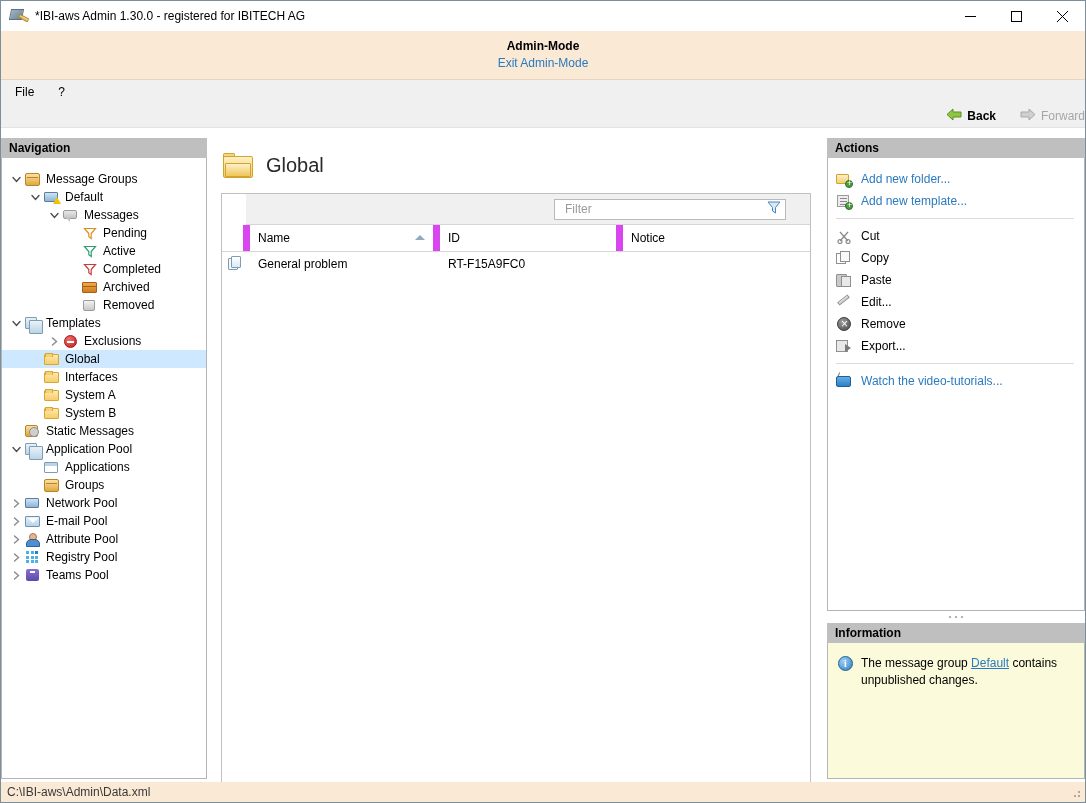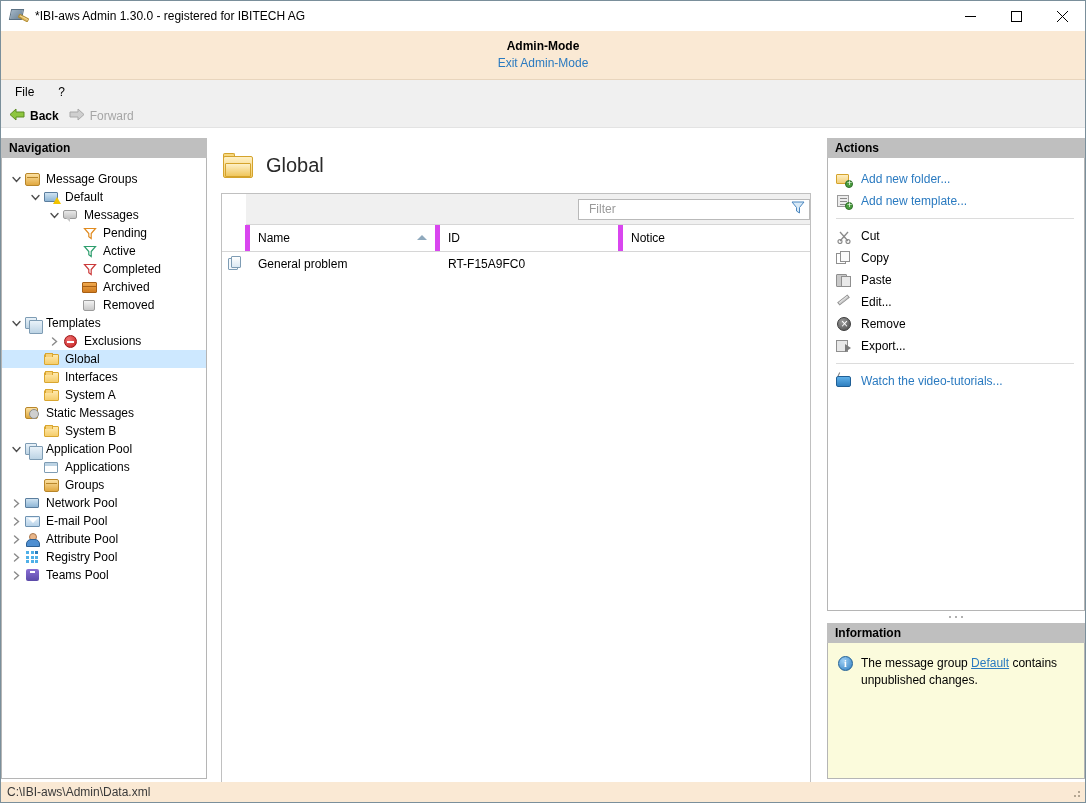--- a/index.html
+++ b/index.html
@@ -91,22 +91,23 @@
     gap: 16px;
   }
   .menuitem { font-size: 12px; color: #000; padding: 2px 4px; cursor: default; }
 
   
   .navtoolbar {
     height: 24px;
     background: #f0f0f0;
     display: flex; align-items: center;
     padding-left: 8px;
-    gap: 10px;
+    gap: 24px;
     border-bottom: 1px solid #e3e3e3;
+    justify-content: flex-end;
   }
   .navbtn { display: flex; align-items: center; gap: 5px; cursor: pointer; }
   .navbtn .lbl { font-size: 12px; }
   .navbtn.enabled .lbl { color: #000; font-weight: bold; }
   .navbtn.disabled .lbl { color: #a6a6a6; }
 
   
   .body-area {
     position: absolute;
     left: 0; top: 137px;
@@ -320,21 +321,21 @@
     width: 590px; height: 719px;
     border: 1px solid #c0c0c0;
     background: #ffffff;
     overflow: hidden;
   }
   .grid-toolbar {
     height: 31px;
     background: #f0f0f0;
     border-bottom: 1px solid #d6d6d6;
     display: flex; align-items: center; justify-content: flex-end;
-    padding-right: 0;
+    padding-right: 24px;
     margin-left: 24px;
   }
   .filterbox {
     width: 232px; height: 21px;
     background: #ffffff;
     border: 1px solid #b9b9b9;
     display: flex; align-items: center;
     padding: 0 4px 0 8px;
   }
   .filterbox input {
@@ -349,21 +350,21 @@
   .grid-head {
     height: 27px;
     display: flex;
     background: #ffffff;
     border-bottom: 1px solid #d6d6d6;
     font-size: 12px;
   }
   .gh-cell {
     display: flex; align-items: center;
     padding-left: 8px;
-    border-right: 5px solid #d946ef;
+    border-right: 7px solid #d946ef;
     position: relative;
     cursor: pointer;
   }
   .gh-cell:last-child { border-right: none; }
   .gh-icon-col { width: 28px; padding-left: 0; }
   .gh-name { width: 190px; }
   .gh-id   { width: 183px; }
   .gh-notice { flex: 1; }
   .sortarrow {
     position: absolute; right: 8px; top: 10px;
@@ -745,34 +746,34 @@
           </div>
           <div class="tnode">
             <span style="display:inline-block;width:25px;flex:0 0 auto"></span>
             <span class="twist"></span>
             <span class="ticon">
               <span class="folder-ic"></span>
             </span>
             <span class="tlabel">System A</span>
           </div>
           <div class="tnode">
+            <span style="display:inline-block;width:25px;flex:0 0 auto"></span>
+            <span class="twist"></span>
+            <span class="ticon">
+              <span class="folder-ic"></span>
+            </span>
+            <span class="tlabel">System B</span>
+          </div>
+          <div class="tnode">
             <span style="display:inline-block;width:6px;flex:0 0 auto"></span>
             <span class="twist"></span>
             <span class="ticon">
               <span class="gearpkg-ic"></span>
             </span>
             <span class="tlabel">Static Messages</span>
-          </div>
-          <div class="tnode">
-            <span style="display:inline-block;width:25px;flex:0 0 auto"></span>
-            <span class="twist"></span>
-            <span class="ticon">
-              <span class="folder-ic"></span>
-            </span>
-            <span class="tlabel">System B</span>
           </div>
           <div class="tnode">
             <span style="display:inline-block;width:6px;flex:0 0 auto"></span>
             <span class="twist">
               <svg width="9" height="9" viewBox="0 0 9 9">
                 <path d="M1 2.5 L4.5 6.5 L8 2.5" fill="none" stroke="#4f4f4f" stroke-width="1.4" stroke-linecap="round"></path>
               </svg>
             </span>
             <span class="ticon">
               <span class="tmpl-ic"></span>

